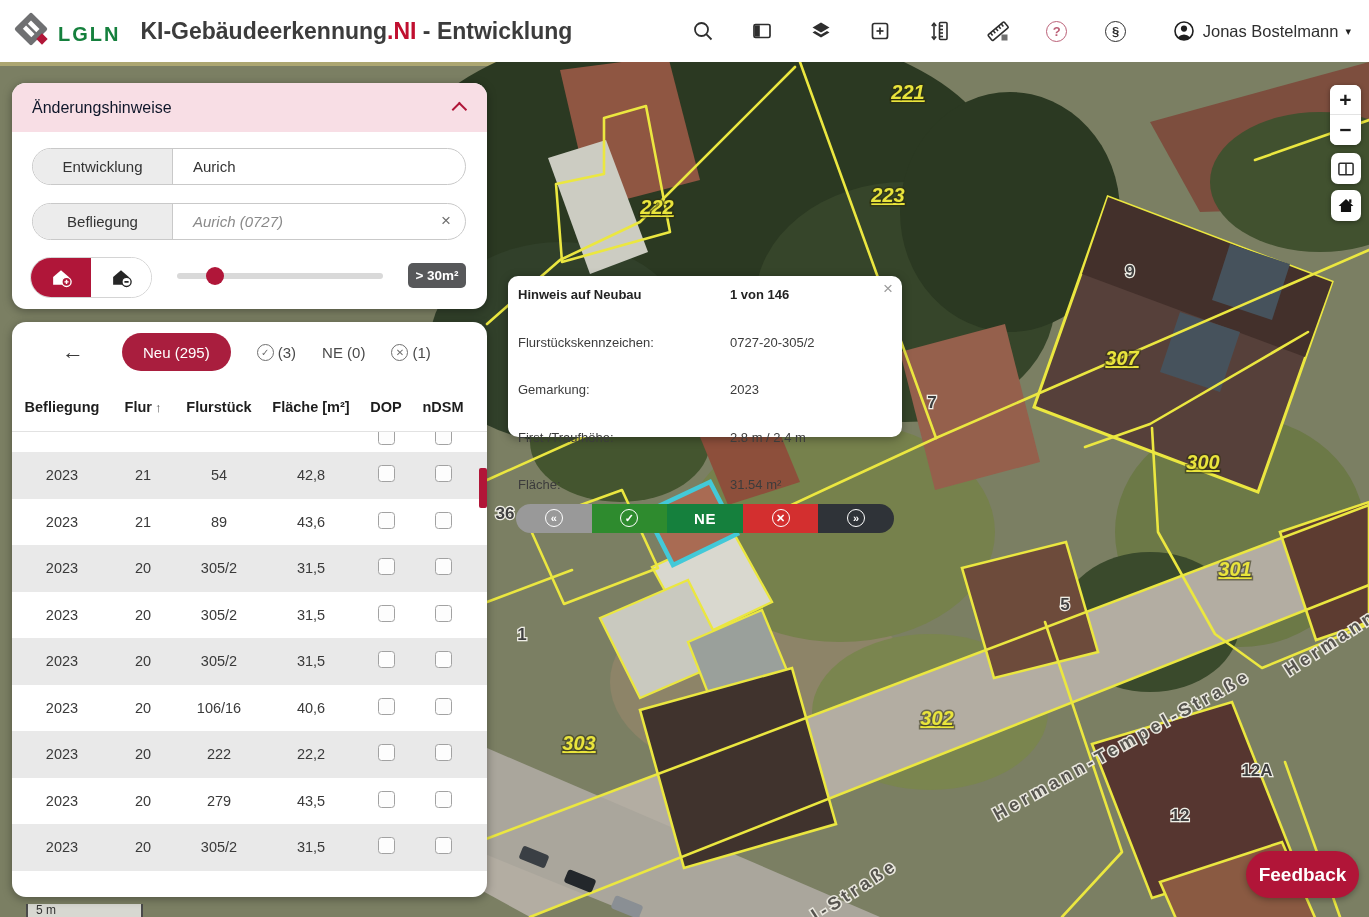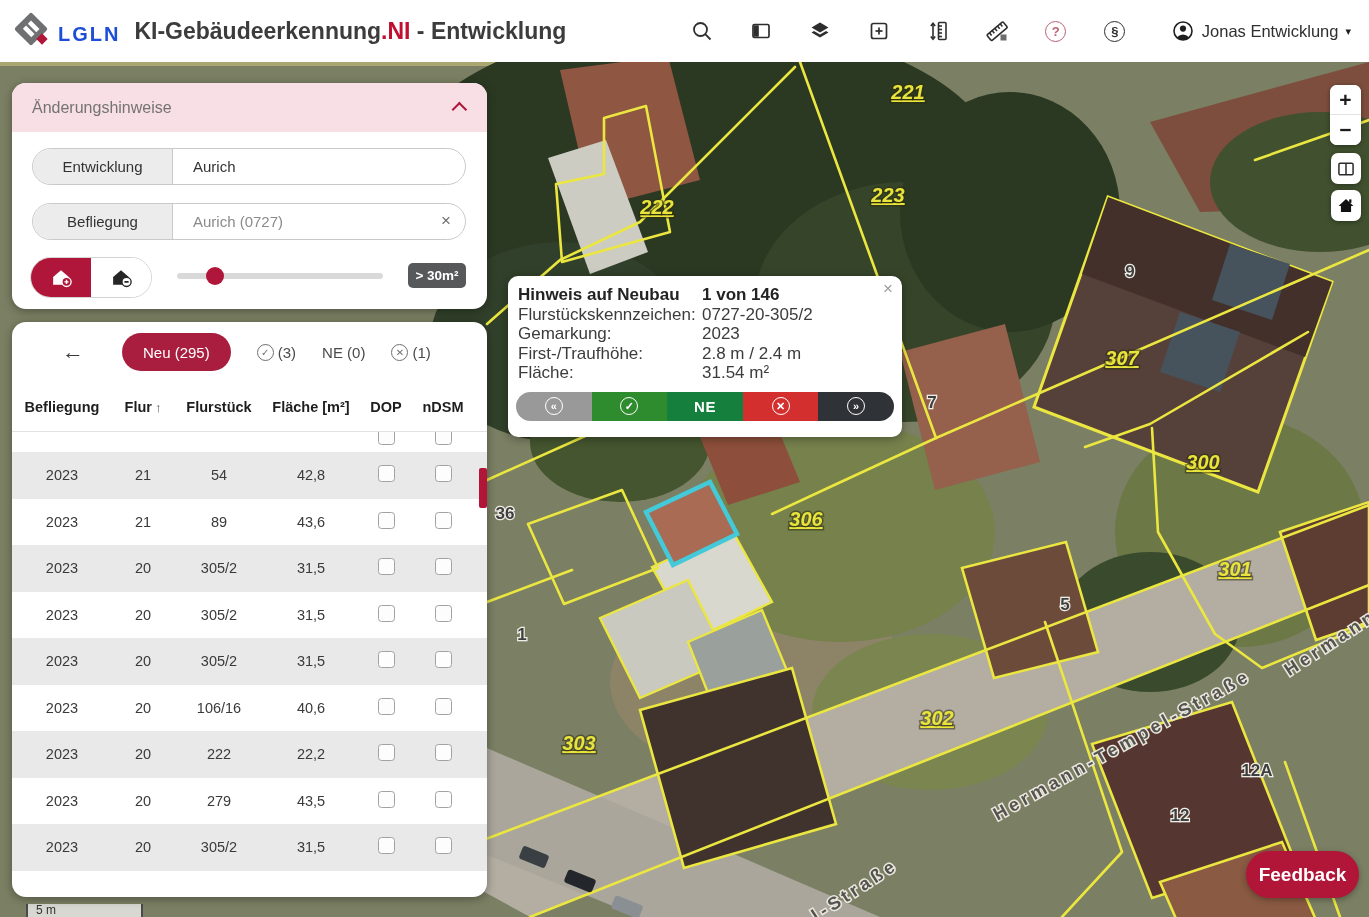--- a/index.html
+++ b/index.html
@@ -4,22 +4,22 @@
 <style>
   * { box-sizing: border-box; margin: 0; padding: 0; }
   html,body { width:1369px; height:917px; overflow:hidden; }
   body { font-family:"Liberation Sans", sans-serif; background:#fff; position:relative; }
   .app { position:relative; width:1369px; height:917px; overflow:hidden; }
 
   
   header { position:absolute; top:0; left:0; width:100%; height:62px; background:#fff; z-index:30;
            display:flex; align-items:center; padding:0 18px 0 14px; }
   .brand { display:flex; align-items:center; gap:6px; }
-  .brand .logotext { font-size:20px; font-weight:bold; color:#1d4ed8; letter-spacing:2px; margin-top:6px; }
-  .apptitle { font-size:23px; color:#3c3c3c; margin-left:14px; white-space:nowrap; }
+  .brand .logotext { font-size:20px; font-weight:bold; color:#15803d; letter-spacing:2px; margin-top:6px; }
+  .apptitle { font-size:23px; color:#3c3c3c; margin-left:20px; white-space:nowrap; }
   .apptitle .accent { color:#c00f2f; font-weight:bold; }
   .toolbar { margin-left:auto; display:flex; align-items:center; gap:33px; }
   .tbtn { background:none; border:none; cursor:pointer; width:26px; height:26px; display:flex; align-items:center; justify-content:center; }
   .icon-circle { width:21px; height:21px; border:1.6px solid #2e2e2e; border-radius:50%;
                  display:flex; align-items:center; justify-content:center; font-size:13px; color:#2e2e2e; font-weight:bold; }
   .icon-circle.help { border-color:#bb6077; color:#bb6077; }
   .usermenu { display:flex; align-items:center; gap:7px; margin-left:10px; cursor:pointer; }
   .username { font-size:16.5px; color:#2f2f2f; }
   .caret { font-size:11px; color:#1f1f1f; }
 
@@ -37,29 +37,29 @@
               background:rgba(246,246,246,.75); border:2px solid #4a4a4a; border-top:none;
               font-size:12px; color:#333; padding:0 0 0 8px; line-height:13px; }
 
   
   .card { position:absolute; background:#fff; border-radius:14px; box-shadow:0 2px 10px rgba(0,0,0,.35); z-index:10; }
 
   
   .filter-panel { left:12px; top:83px; width:475px; height:226px; overflow:hidden; }
   .fp-head { height:49px; background:#f8dee5; display:flex; align-items:center; justify-content:space-between;
              padding:0 20px; cursor:pointer; }
-  .fp-title { color:#737373; font-size:16px; }
+  .fp-title { color:#0f172a; font-size:16px; }
   .chev-up { width:11px; height:11px; border-left:2.6px solid #b01639; border-top:2.6px solid #b01639;
              transform:rotate(45deg) translateY(3px); }
   .field { position:absolute; left:20px; width:434px; height:37px; border:1px solid #c9c9c9; border-radius:19px;
            display:flex; overflow:hidden; background:#fff; }
   .field .flabel { width:140px; background:#ececec; border-right:1px solid #c9c9c9;
                    display:flex; align-items:center; justify-content:center; font-size:15px; color:#333; }
   .field .fvalue { flex:1; display:flex; align-items:center; padding:0 14px 0 20px; font-size:15px; color:#333; }
-  .field .fvalue.muted { color:#8a8a8a; }
+  .field .fvalue.muted { color:#8a8a8a;font-style:italic; }
   .field .clear { margin-left:auto; border:none; background:none; color:#6f6f6f; font-size:17px; cursor:pointer; }
   .seg { position:absolute; left:18px; top:174px; width:122px; height:41px; border:1px solid #d4d4d4;
          border-radius:21px; display:flex; overflow:hidden; background:#fff; }
   .seg-btn { flex:1; border:none; background:#fff; display:flex; align-items:center; justify-content:center; cursor:pointer; }
   .seg-btn.active { background:#b01639; }
   .slider { position:absolute; left:165px; top:190px; width:206px; height:6px; background:#d9d9d9; border-radius:3px; cursor:pointer; }
   .slider .thumb { position:absolute; left:29px; top:-6px; width:18px; height:18px; border-radius:50%; background:#b01639; cursor:grab; }
   .badge { position:absolute; left:396px; top:180px; width:58px; height:25px; background:#57585a; color:#fff;
            font-size:13.5px; font-weight:bold; border-radius:5px; display:flex; align-items:center; justify-content:center; }
 
@@ -82,21 +82,21 @@
   .trow.alt { background:#e9e9e9; }
   .trow.partial { height:20px; overflow:hidden; align-items:start; }
   .trow.partial .cb { margin-top:-9px; }
   .cb { display:inline-block; width:17px; height:17px; border:1.6px solid #a2a2a2; border-radius:3.5px; background:#fdfdfd; cursor:pointer; }
   .vthumb { position:absolute; right:0; top:146px; width:8px; height:40px; background:#b11638; border-radius:2px; cursor:grab; }
 
   
   .popup { position:absolute; left:508px; top:276px; width:394px; height:161px; background:#fff; border-radius:10px;
            box-shadow:0 2px 10px rgba(0,0,0,.35); z-index:12; padding:9px 10px 10px 10px; }
   .popup-close { position:absolute; right:9px; top:3px; border:none; background:none; font-size:17px; color:#9b9b9b; cursor:pointer; }
-  .popup-grid { display:grid; grid-template-columns:184px 1fr; font-size:17px; color:#3c3c3c; line-height:19.5px; }
+  .popup-grid { display:grid; grid-template-columns:184px 1fr; font-size:13px; color:#3c3c3c; line-height:19.5px;gap:28px; }
   .popup-grid .b { font-weight:bold; color:#232323; }
   .actionbar { display:flex; height:29px; border-radius:15px; overflow:hidden; margin:9px -2px 0; }
   .act { flex:1; border:none; display:flex; align-items:center; justify-content:center; cursor:pointer; color:#fff; }
   .act.gray { background:#999999; } .act.green { background:#2e8b2e; } .act.blue { background:#15803d; }
   .act.red { background:#d32f2f; } .act.dark { background:#2f3338; }
   .circ { width:18px; height:18px; border:1.6px solid #fff; border-radius:50%; display:flex; align-items:center;
           justify-content:center; font-size:11px; font-weight:bold; color:#fff; line-height:1; }
   .ne-label { font-size:15px; font-weight:bold; letter-spacing:.5px; }
 
   
@@ -276,21 +276,21 @@
       </button>
       <button class="tbtn">
         <span class="icon-circle">§</span>
       </button>
       <div class="usermenu">
         <svg width="24" height="24" viewBox="0 0 24 24">
           <circle cx="12" cy="12" r="9" fill="none" stroke="#1f1f1f" stroke-width="1.6"></circle>
           <circle cx="12" cy="9.6" r="3.1" fill="#1f1f1f"></circle>
           <path d="M5.8 18.2 Q12 12.6 18.2 18.2 Q15.5 21 12 21 Q8.5 21 5.8 18.2 Z" fill="#1f1f1f"></path>
         </svg>
-        <span class="username">Jonas Entwicklung</span>
+        <span class="username">Jonas Bostelmann</span>
         <span class="caret">▾</span>
       </div>
     </nav>
   </header>
 
   <section class="card filter-panel">
     <div class="fp-head">
       <span class="fp-title">Änderungshinweise</span>
       <span class="chev-up"></span>
     </div>

